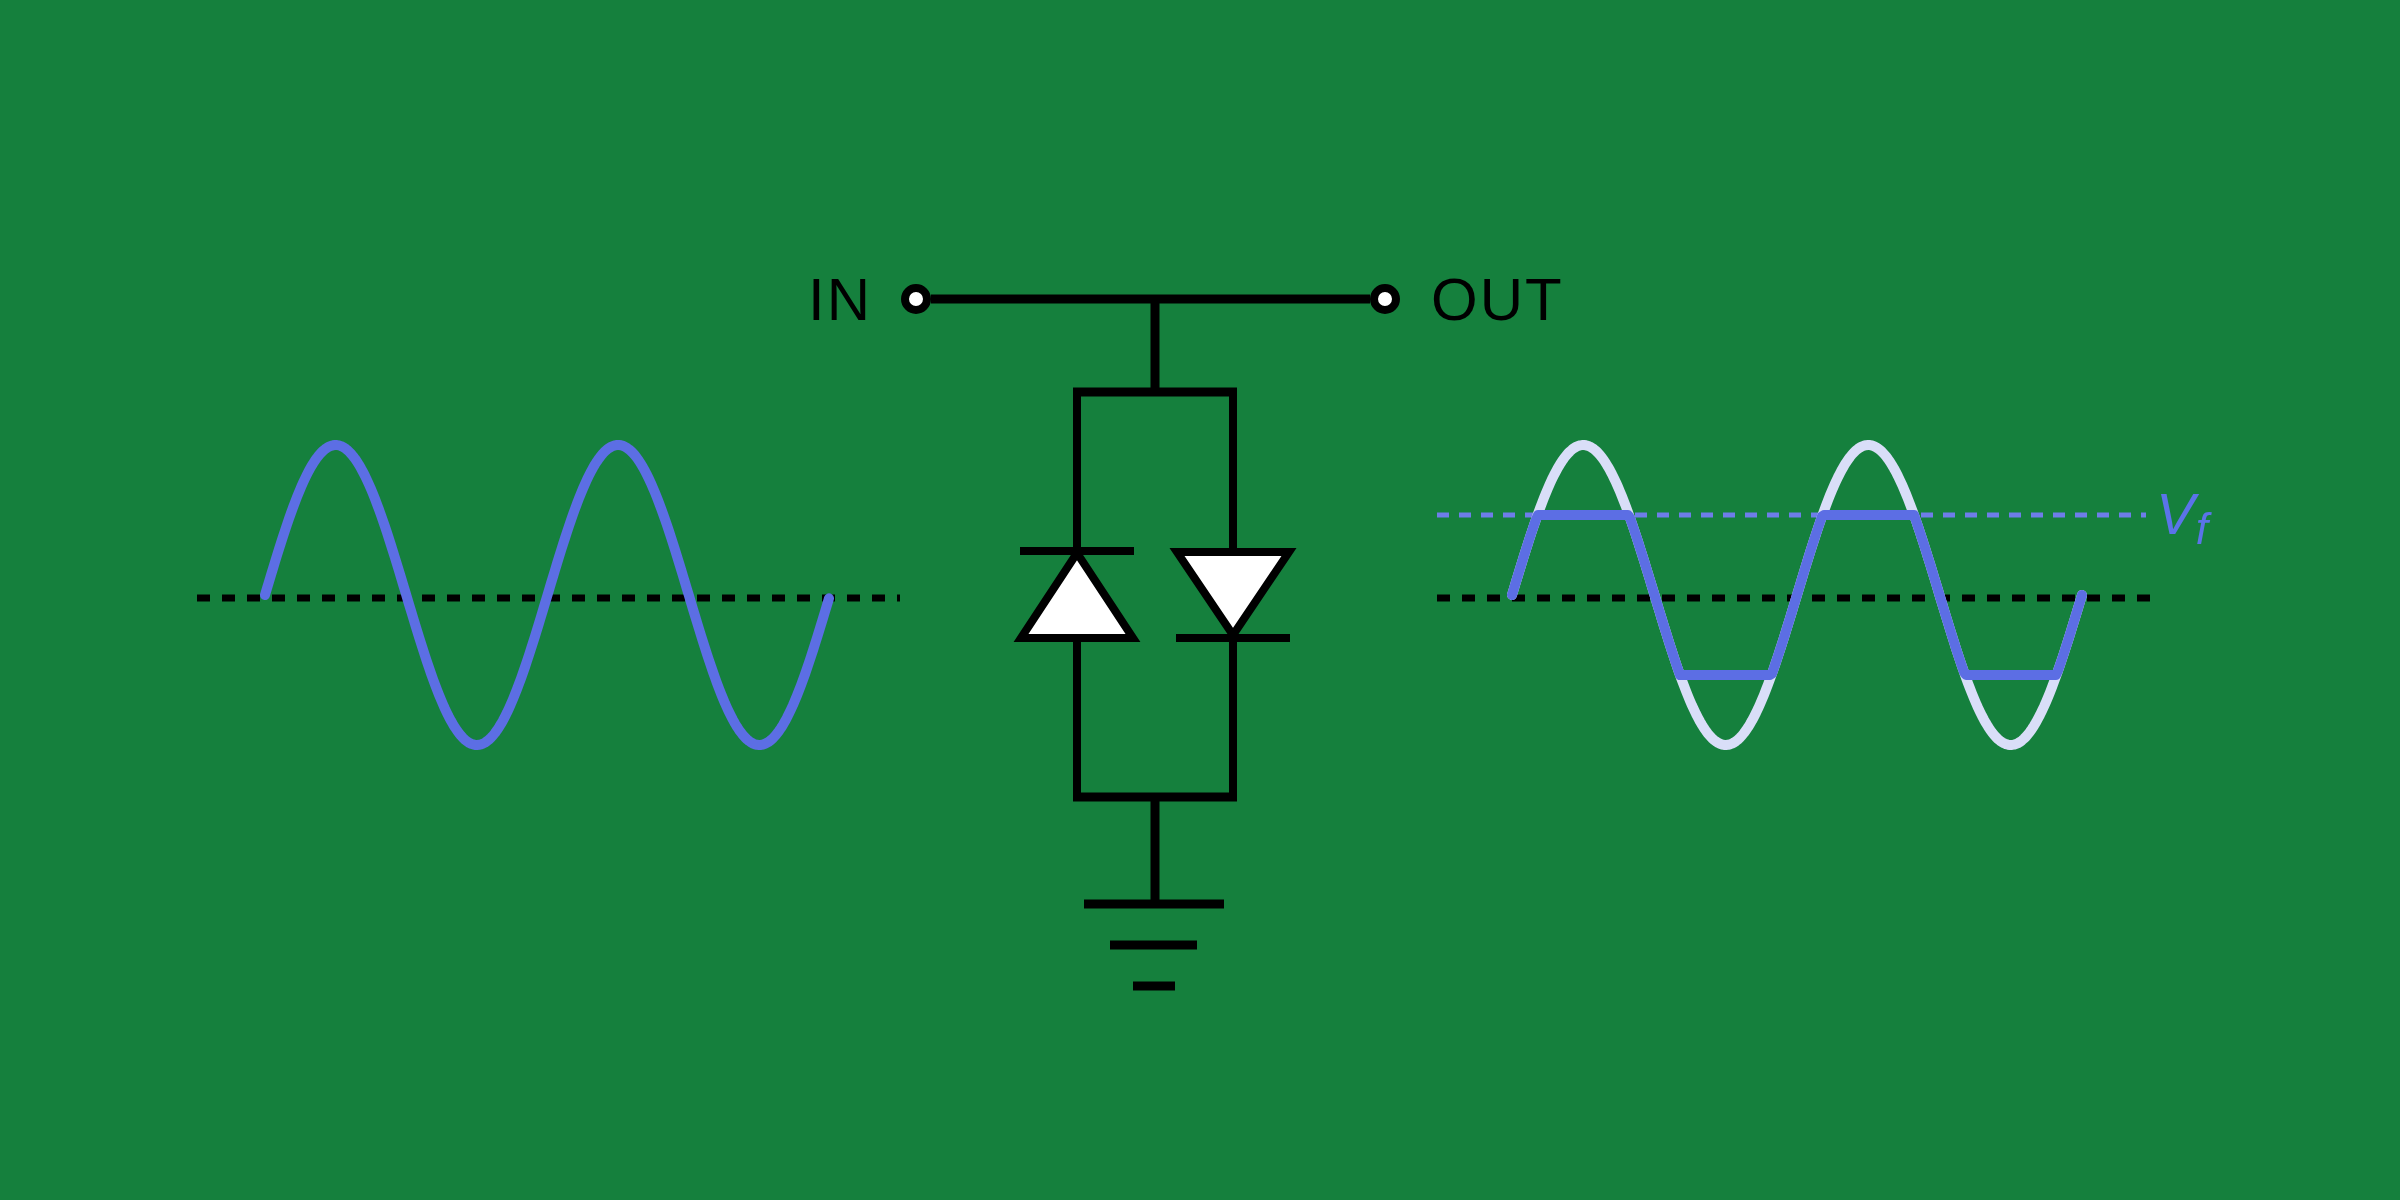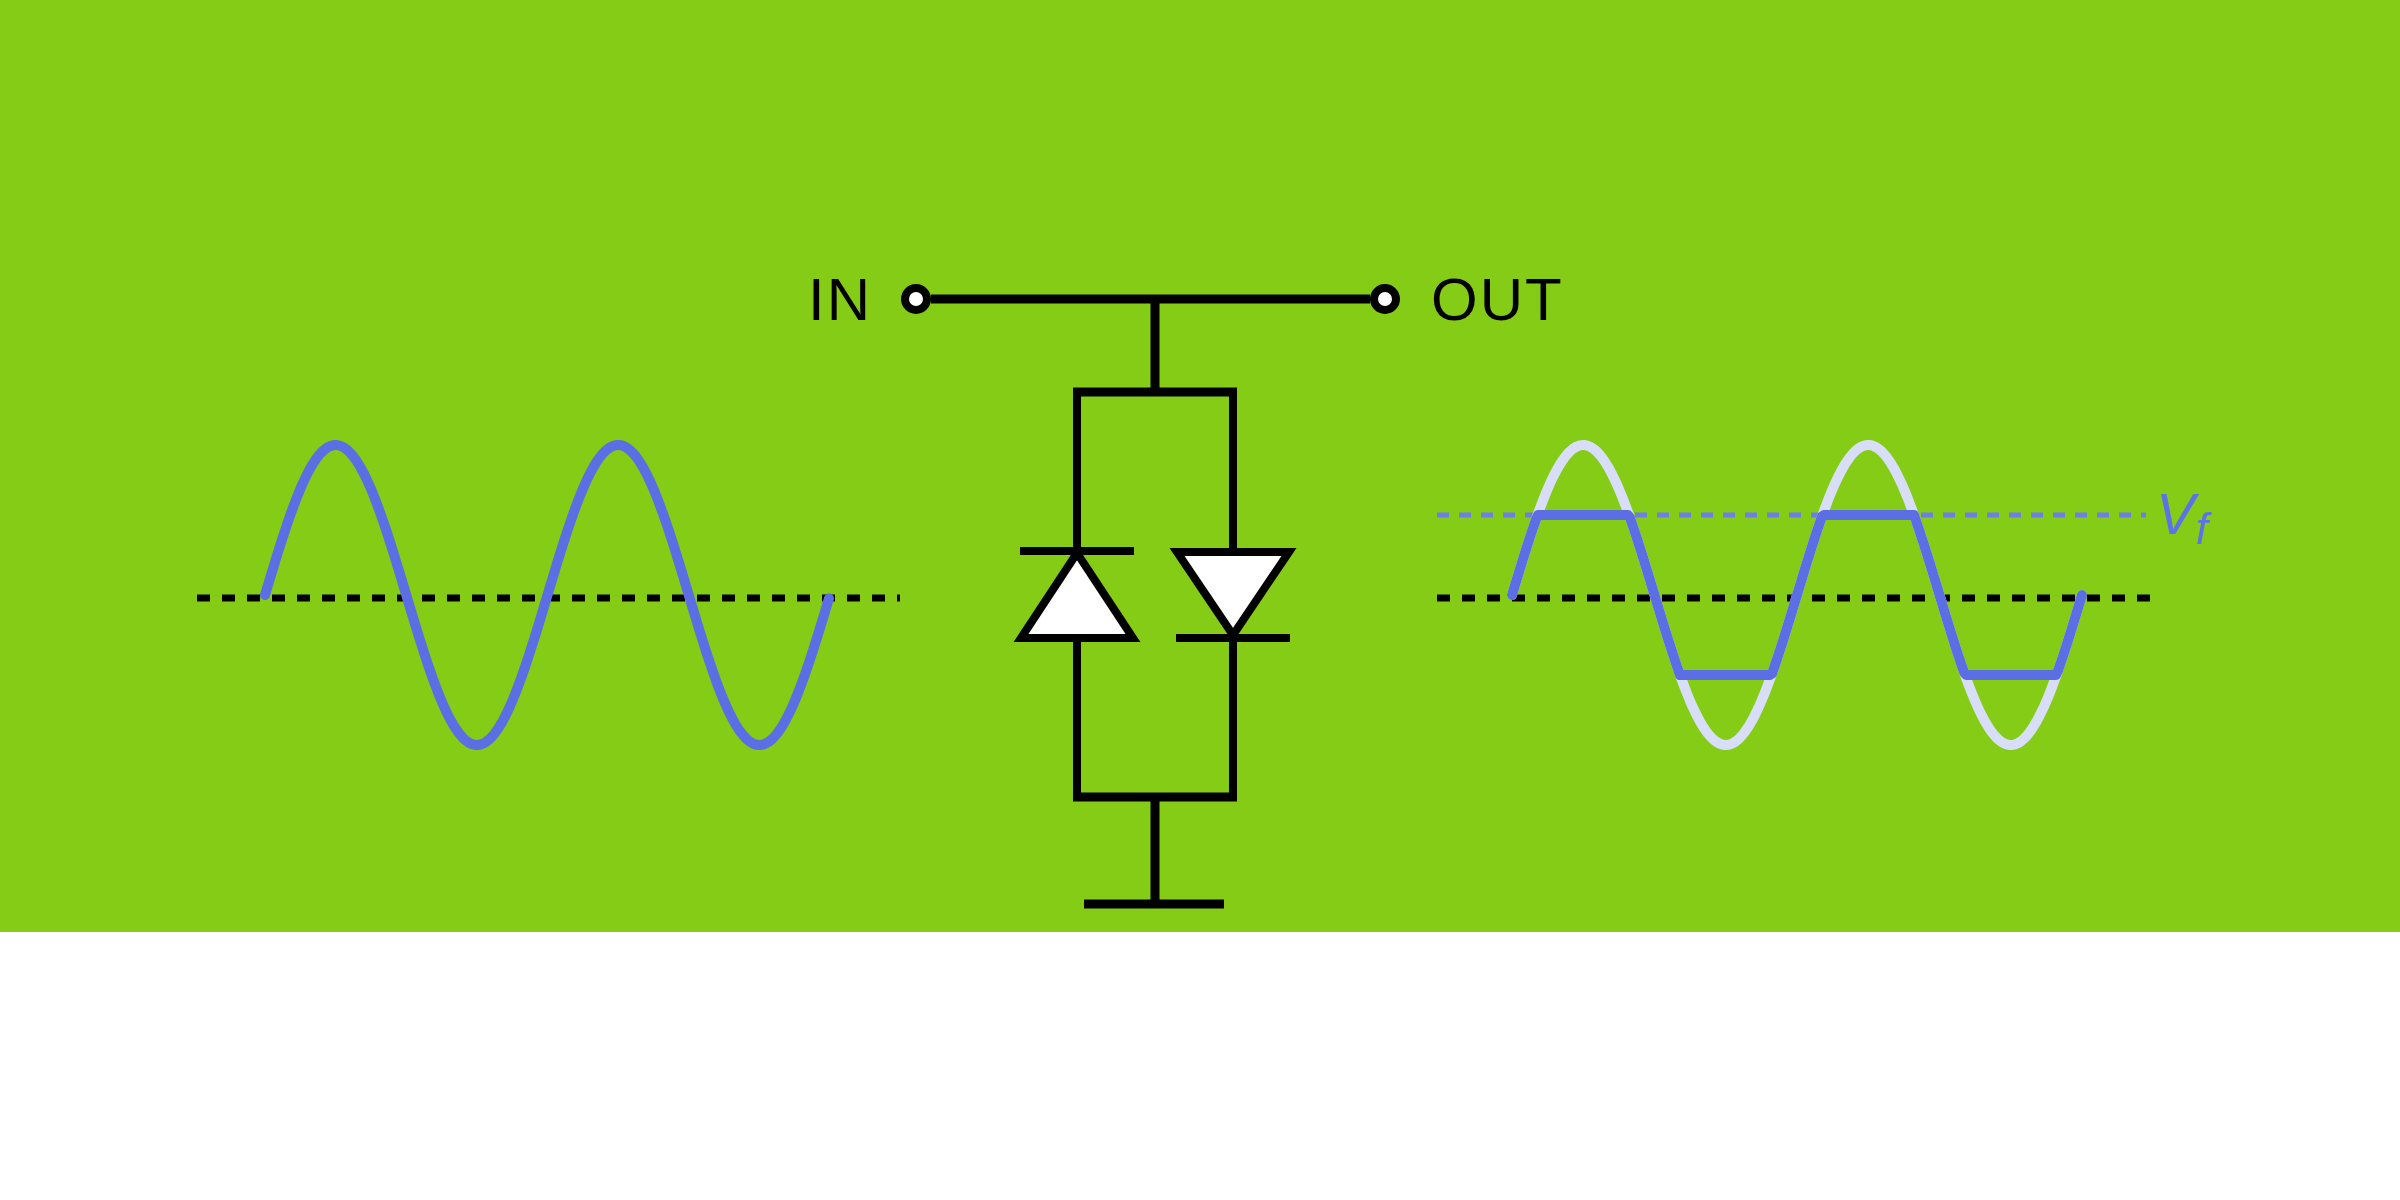--- a/index.html
+++ b/index.html
@@ -1,20 +1,20 @@
 <!DOCTYPE html>
 <html><head>
 <meta charset="utf-8">
 <style>
   html, body { margin: 0; padding: 0; background: #ffffff; }
   .canvas {
     position: relative;
     width: 2400px;
-    height: 932px;
-    background: #84cc16;
+    height: 1200px;
+    background: #15803d;
     font-family: "Liberation Sans", sans-serif;
     overflow: hidden;
   }
   svg { display: block; }
   .terminal-label {
     font-size: 60px;
     letter-spacing: 2px;
     fill: #000000;
   }
   .vf-text {

